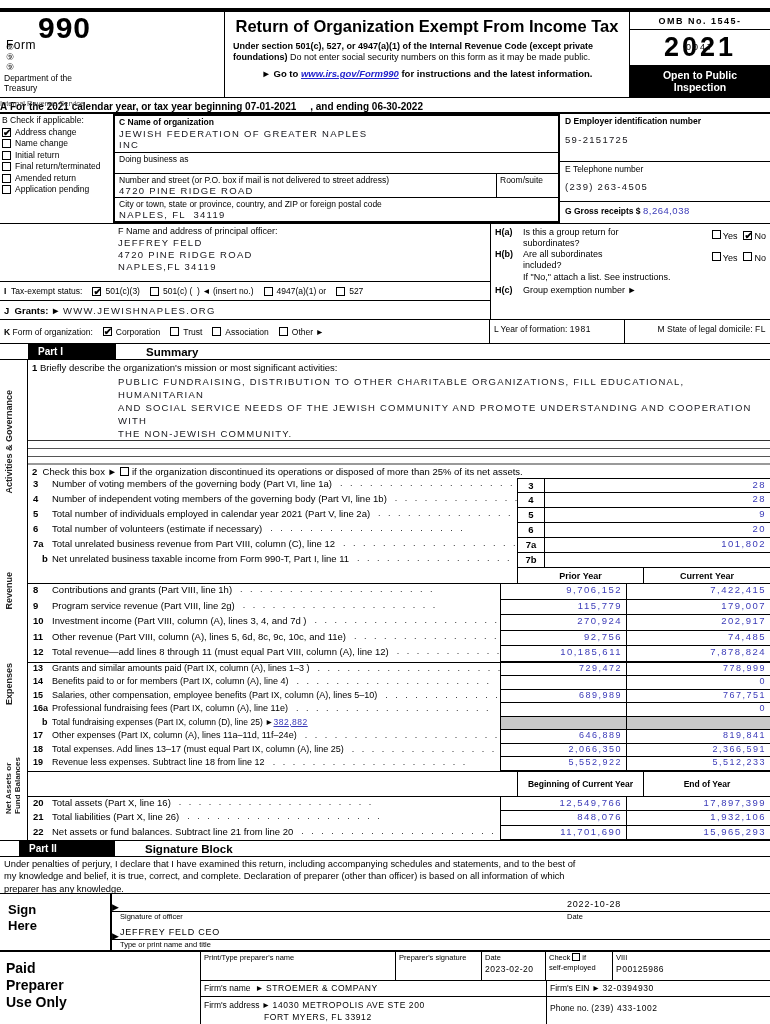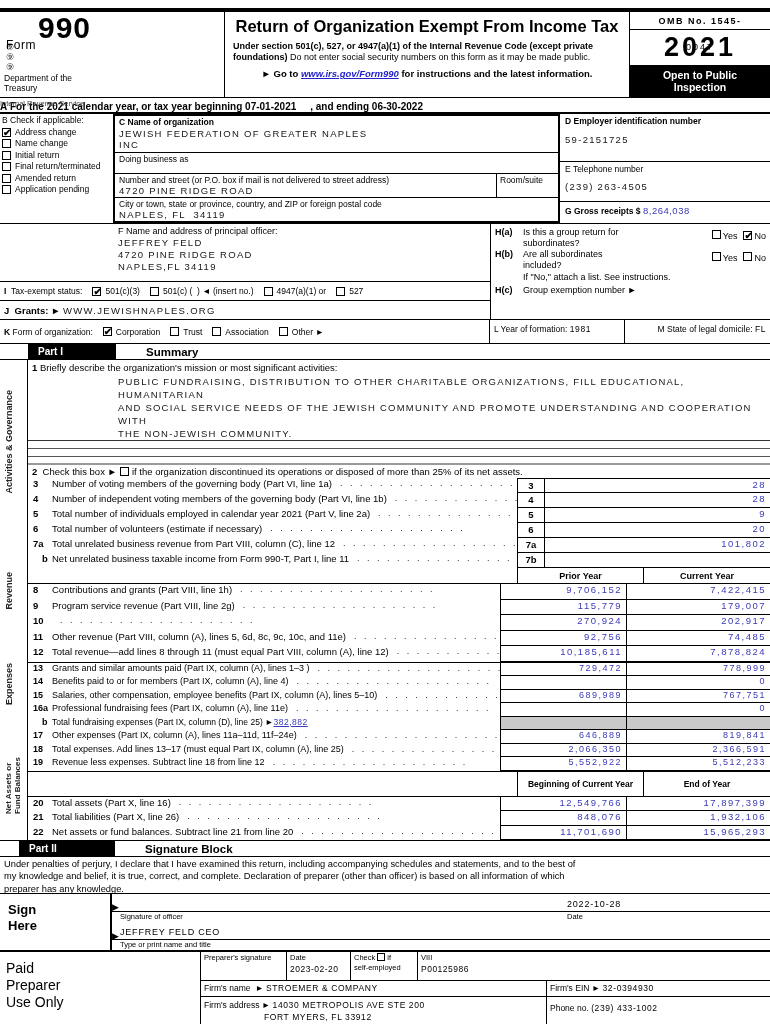--- a/index.html
+++ b/index.html
@@ -133,21 +133,21 @@
   .sig-line1 { height:18px; border-bottom:1px solid #000; position:relative; }
   .sig-date { position:absolute; left:455px; top:5px; font-size:9px; letter-spacing:.8px; }
   .sig-lab1 { height:11px; font-size:7.5px; position:relative; padding-left:8px; }
   .sig-datelab { position:absolute; left:455px; top:0; }
   .sig-line2 { height:17px; border-bottom:1px solid #000; position:relative; }
   .sig-name { position:absolute; left:8px; top:4px; font-size:9px; letter-spacing:.8px; }
   .sig-lab2 { font-size:7.5px; padding-left:8px; }
 
   
   .prep { display:flex; height:74px; border-bottom:1px solid #000; }
-  .prep-label { width:200px; font-size:14px; font-weight:normal; line-height:17px; padding:8px 0 0 6px; flex:none; }
+  .prep-label { width:200px; font-size:14px; font-weight:bold; line-height:17px; padding:8px 0 0 6px; flex:none; }
   .prep-table { flex:1; border-left:1px solid #000; display:flex; flex-direction:column; }
   .prow1 { display:flex; height:29px; border-bottom:1px solid #000; font-size:7.5px; }
   .pc { border-right:1px solid #000; padding:1px 3px; position:relative; }
   .pc1 { width:195px; }
   .pc2 { width:86px; }
   .pc3 { width:64px; }
   .pc4 { width:67px; line-height:10px; }
   .pc5 { flex:1; border-right:none; }
   .pcv { font-size:8.5px; letter-spacing:.5px; margin-top:2px; }
   .pc4 .cb { width:8px; height:8px; margin:0 2px; vertical-align:-1px; }
@@ -425,20 +425,21 @@
           <div class="rlabel">
               <span>Program service revenue (Part VIII, line 2g)</span>
               <span class="dots">. . . . . . . . . . . . . . . . . . . .</span>
             </div>
           <div class="pcell vblue">115,779</div>
           <div class="ccell vblue">179,007</div>
         </div>
         <div class="srow">
           <div class="rnum">10</div>
           <div class="rlabel">
+              <span>Investment income (Part VIII, column (A), lines 3, 4, and 7d )</span>
               <span class="dots">. . . . . . . . . . . . . . . . . . . .</span>
             </div>
           <div class="pcell vblue">270,924</div>
           <div class="ccell vblue">202,917</div>
         </div>
         <div class="srow">
           <div class="rnum">11</div>
           <div class="rlabel">
               <span>Other revenue (Part VIII, column (A), lines 5, 6d, 8c, 9c, 10c, and 11e)</span>
               <span class="dots">. . . . . . . . . . . . . . . . . . . .</span>
@@ -607,20 +608,21 @@
   </div>
 
   <div class="prep">
     <div class="prep-label">
       <span>Paid</span><br>
       <span>Preparer</span><br>
       <span>Use Only</span>
     </div>
     <div class="prep-table">
       <div class="prow1">
+        <div class="pc pc1"><span>Print/Type preparer's name</span></div>
         <div class="pc pc2"><span>Preparer's signature</span></div>
         <div class="pc pc3">
           <span>Date</span>
           <div class="pcv">2023-02-20</div>
         </div>
         <div class="pc pc4">
           <span>Check</span><span class="cb"></span><span>if</span><br>
           <span>self-employed</span>
         </div>
         <div class="pc pc5">

